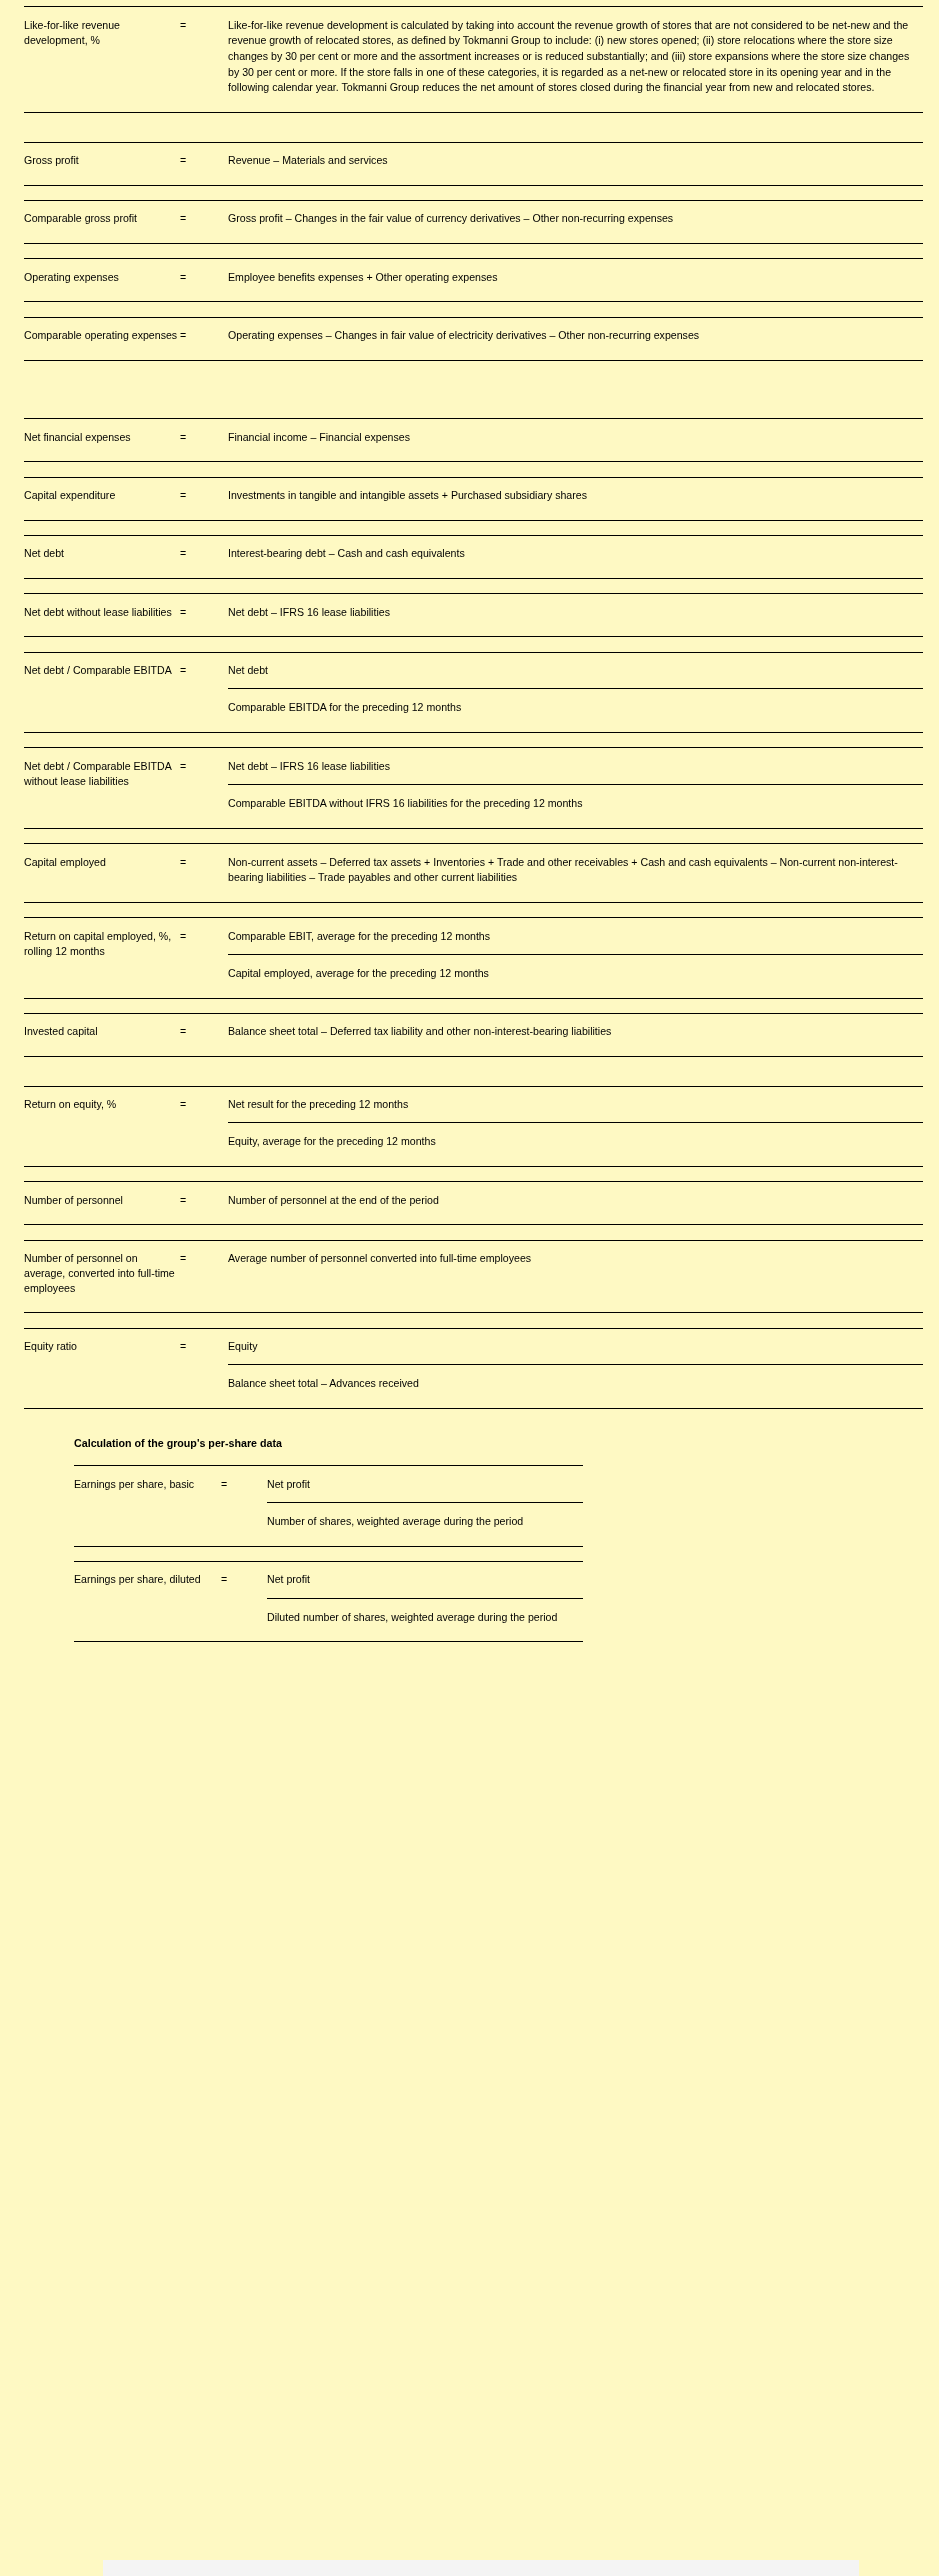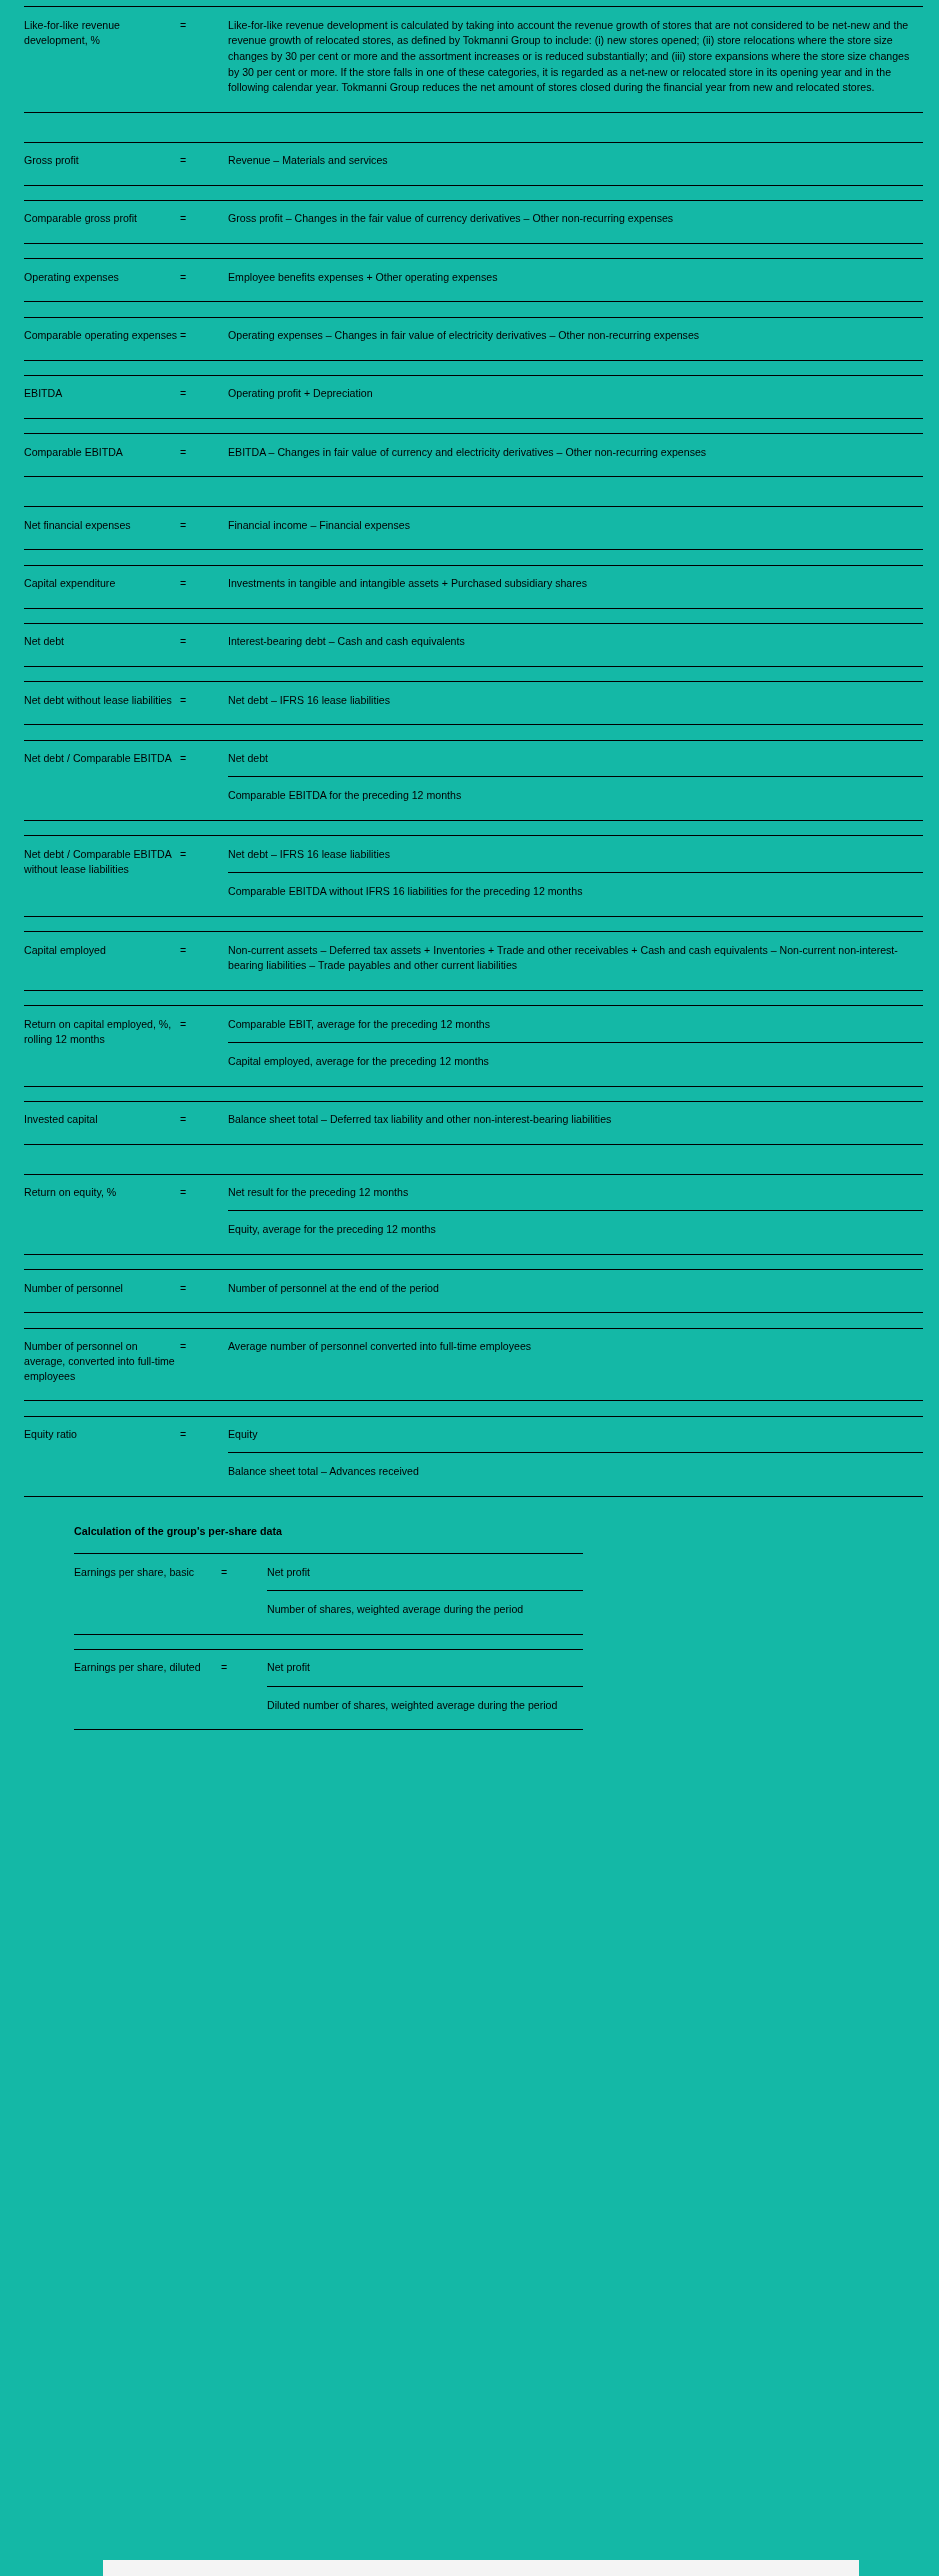--- a/index.html
+++ b/index.html
@@ -10,21 +10,21 @@
   body {
     width: 940px;
     font-family: "Liberation Sans", sans-serif;
     color: #000000;
     -webkit-font-smoothing: antialiased;
   }
   .page {
     position: relative;
     width: 940px;
     min-height: 2576px;
-    background: #14b8a6;
+    background: #fef9c3;
     box-sizing: border-box;
     padding-top: 6.4px;
   }
 
   
   .kpi-table {
     width: 899px;
     margin: 0 0 0 24px;
     border-collapse: collapse;
     table-layout: fixed;
@@ -176,36 +176,22 @@
         <tr class="kpi-row">
           <td class="term col-term">Comparable operating expenses</td>
           <td class="eq col-eq">=</td>
           <td class="def col-def">
             <p>Operating expenses – Changes in fair value of electricity derivatives – Other non-recurring expenses</p>
           </td>
         </tr>
         <tr class="kpi-spacer">
           <td colspan="3"></td>
         </tr>
-        <tr class="kpi-row">
-          <td class="term col-term">EBITDA</td>
-          <td class="eq col-eq">=</td>
-          <td class="def col-def">
-            <p>Operating profit + Depreciation</p>
-          </td>
-        </tr>
-        <tr class="kpi-spacer">
-          <td colspan="3"></td>
-        </tr>
-        <tr class="kpi-row">
-          <td class="term col-term">Comparable EBITDA</td>
-          <td class="eq col-eq">=</td>
-          <td class="def col-def">
-            <p>EBITDA – Changes in fair value of currency and electricity derivatives – Other non-recurring expenses</p>
-          </td>
+        <tr class="kpi-spacer">
+          <td colspan="3"></td>
         </tr>
         <tr class="kpi-spacer">
           <td colspan="3"></td>
         </tr>
         <tr class="kpi-spacer">
           <td colspan="3"></td>
         </tr>
         <tr class="kpi-row">
           <td class="term col-term">Net financial expenses</td>
           <td class="eq col-eq">=</td>

